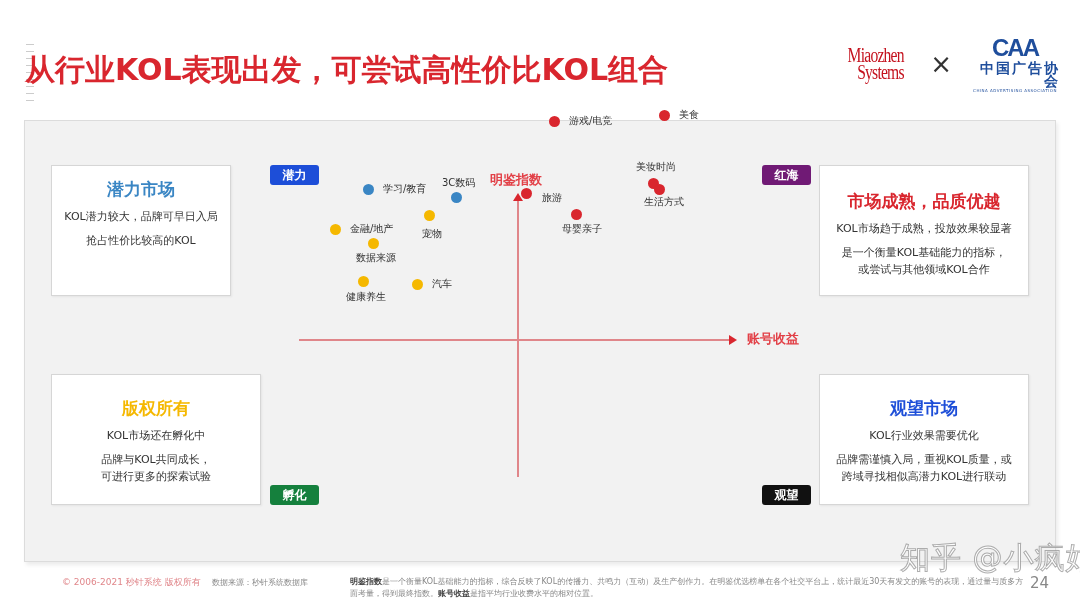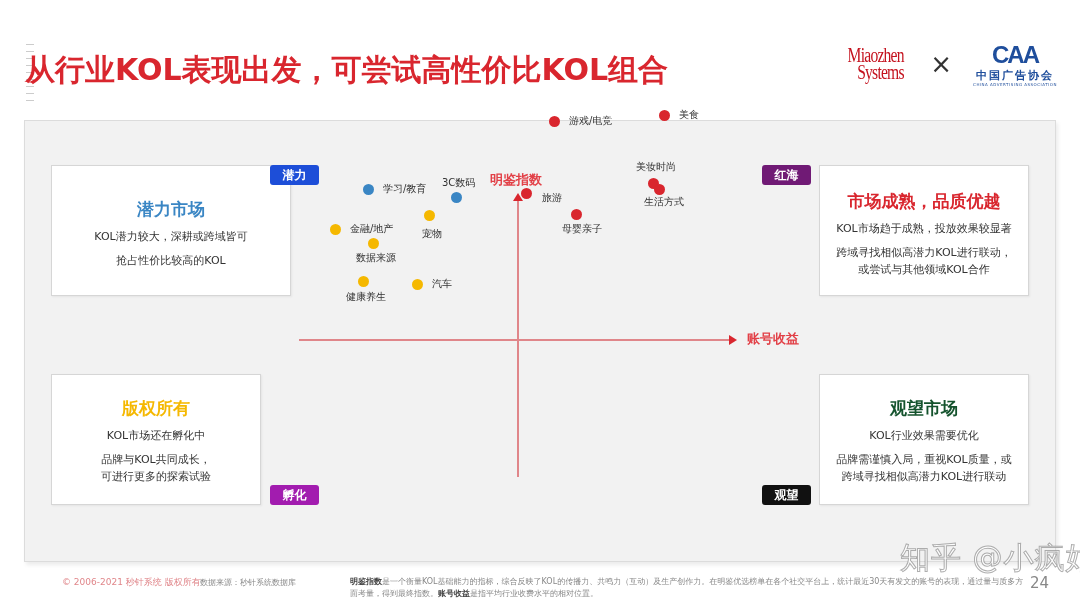--- a/index.html
+++ b/index.html
@@ -11,31 +11,31 @@
 
     .page-title { position: absolute; left: 25px; top: 50px; font-size: 30px; font-weight: bold; color: #d9262e; letter-spacing: 0px; white-space: nowrap; }
 
     .logos { position: absolute; right: 20px; top: 36px; height: 56px; display: flex; align-items: center; text-align: right; }
     .logo-miaozhen { font-family: "Liberation Serif", serif; color: #c4121e; font-size: 20px; line-height: 17px; letter-spacing: -1px; transform: scaleX(0.78); transform-origin: left center; width: 92px; }
     .logo-miaozhen .l1 { display: block; }
     .logo-miaozhen .l2 { display: block; padding-left: 6px; }
     .logo-x { font-size: 26px; color: #333; margin: 0 18px 0 6px; font-family: "DejaVu Sans", sans-serif; }
     .logo-caa { display: flex; flex-direction: column; align-items: center; width: 90px; }
     .logo-caa .mark { font-family: "Liberation Sans", sans-serif; font-weight: bold; font-size: 24px; color: #1f4e9c; letter-spacing: -2px; line-height: 28px; }
-    .logo-caa .cn { font-size: 11px; color: #1f4e9c; font-weight: bold; letter-spacing: 2px; line-height: 13px; }
+    .logo-caa .cn { font-size: 14px; color: #1f4e9c; font-weight: bold; letter-spacing: 2px; line-height: 13px; }
     .logo-caa .en { font-size: 4px; color: #1f4e9c; letter-spacing: 0.5px; line-height: 6px; }
 
     .panel { position: absolute; left: 24px; top: 120px; width: 1032px; height: 442px; background: #f2f2f2; border: 1px solid #dcdcdc; box-shadow: 2px 3px 4px rgba(0,0,0,0.08); }
 
     .card { position: absolute; background: #fff; border: 1px solid #d6d6d6; box-shadow: 1px 1px 2px rgba(0,0,0,0.06); text-align: center; }
     .card .ct { font-size: 17px; font-weight: bold; margin-bottom: 8px; }
     .card .cl1 { font-size: 11px; color: #333; margin-bottom: 8px; }
     .card .cl2 { font-size: 11px; color: #333; line-height: 17px; }
 
-    .card-tl { left: 26px; top: 44px; width: 240px; height: 131px; padding-top: 32px; }
+    .card-tl { left: 26px; top: 44px; width: 180px; height: 131px; padding-top: 12px; }
     .card-tr { left: 794px; top: 44px; width: 210px; height: 131px; padding-top: 24px; }
     .card-bl { left: 26px; top: 253px; width: 210px; height: 131px; padding-top: 22px; }
     .card-br { left: 794px; top: 253px; width: 210px; height: 131px; padding-top: 22px; }
 
     .tag { position: absolute; width: 49px; height: 20px; border-radius: 3px; color: #fff; font-size: 12px; font-weight: bold; text-align: center; line-height: 20px; }
     .tag-tl { left: 245px; top: 44px; }
     .tag-tr { left: 737px; top: 44px; }
     .tag-bl { left: 245px; top: 364px; }
     .tag-br { left: 737px; top: 364px; }
 
@@ -45,21 +45,21 @@
     .axis-h-arrow { position: absolute; left: 704px; top: 214px; width: 0; height: 0; border-top: 5px solid transparent; border-bottom: 5px solid transparent; border-left: 8px solid #d9262e; }
     .axis-label { position: absolute; font-size: 13px; font-weight: bold; color: #e24047; white-space: nowrap; }
     .axis-label-y { left: 465px; top: 50px; }
     .axis-label-x { left: 722px; top: 209px; }
 
     .dot { position: absolute; width: 11px; height: 11px; border-radius: 50%; }
     .plabel { position: absolute; font-size: 10px; color: #333; white-space: nowrap; }
 
     .footer { position: absolute; left: 0; top: 572px; width: 1080px; height: 36px; }
     .copyright { position: absolute; left: 62px; top: 4px; font-size: 9px; color: #e0868a; white-space: nowrap; }
-    .datasource { position: absolute; left: 200px; top: 5px; font-size: 8px; color: #888; white-space: nowrap; }
+    .datasource { position: absolute; left: 212px; top: 5px; font-size: 8px; color: #888; white-space: nowrap; }
     .footnote { position: absolute; left: 350px; top: 4px; width: 680px; font-size: 8px; color: #888; line-height: 12px; }
     .footnote b { color: #444; }
     .page-num { position: absolute; left: 1030px; top: 2px; font-size: 15px; color: #888; }
     .watermark { position: absolute; left: 900px; top: 538px; font-size: 30px; color: rgba(255,255,255,0.9); -webkit-text-stroke: 1px rgba(120,120,120,0.6); white-space: nowrap; letter-spacing: 1px; }
   </style>
 </head>
 <body>
 
 <div class="side-ticks">
   <span></span>
@@ -85,43 +85,43 @@
     <span class="mark">CAA</span>
     <span class="cn">中国广告协会</span>
     <span class="en">CHINA ADVERTISING ASSOCIATION</span>
   </div>
 </div>
 
 <div class="panel">
 
   <div class="card card-tl">
     <div class="ct" style="color:#3a86c4">潜力市场</div>
-    <div class="cl1">KOL潜力较大，深耕或跨域皆可</div>
+    <div class="cl1">KOL潜力较大，品牌可早日入局</div>
     <div class="cl2">抢占性价比较高的KOL</div>
   </div>
   <div class="tag tag-tl" style="background:#1d4ed8">潜力</div>
 
   <div class="card card-tr">
     <div class="ct" style="color:#d9262e">市场成熟，品质优越</div>
     <div class="cl1">KOL市场趋于成熟，投放效果较显著</div>
-    <div class="cl2">跨域寻找相似高潜力KOL进行联动，</div>
+    <div class="cl2">是一个衡量KOL基础能力的指标，</div>
     <div class="cl2">或尝试与其他领域KOL合作</div>
   </div>
   <div class="tag tag-tr" style="background:#701a75">红海</div>
 
   <div class="card card-bl">
     <div class="ct" style="color:#f5b800">版权所有</div>
     <div class="cl1">KOL市场还在孵化中</div>
     <div class="cl2">品牌与KOL共同成长，</div>
     <div class="cl2">可进行更多的探索试验</div>
   </div>
-  <div class="tag tag-bl" style="background:#a21caf">孵化</div>
+  <div class="tag tag-bl" style="background:#15803d">孵化</div>
 
   <div class="card card-br">
-    <div class="ct" style="color:#14532d">观望市场</div>
+    <div class="ct" style="color:#1d4ed8">观望市场</div>
     <div class="cl1">KOL行业效果需要优化</div>
     <div class="cl2">品牌需谨慎入局，重视KOL质量，或</div>
     <div class="cl2">跨域寻找相似高潜力KOL进行联动</div>
   </div>
   <div class="tag tag-br" style="background:#111">观望</div>
 
   <div class="axis-v"></div>
   <div class="axis-v-arrow"></div>
   <div class="axis-h"></div>
   <div class="axis-h-arrow"></div>

